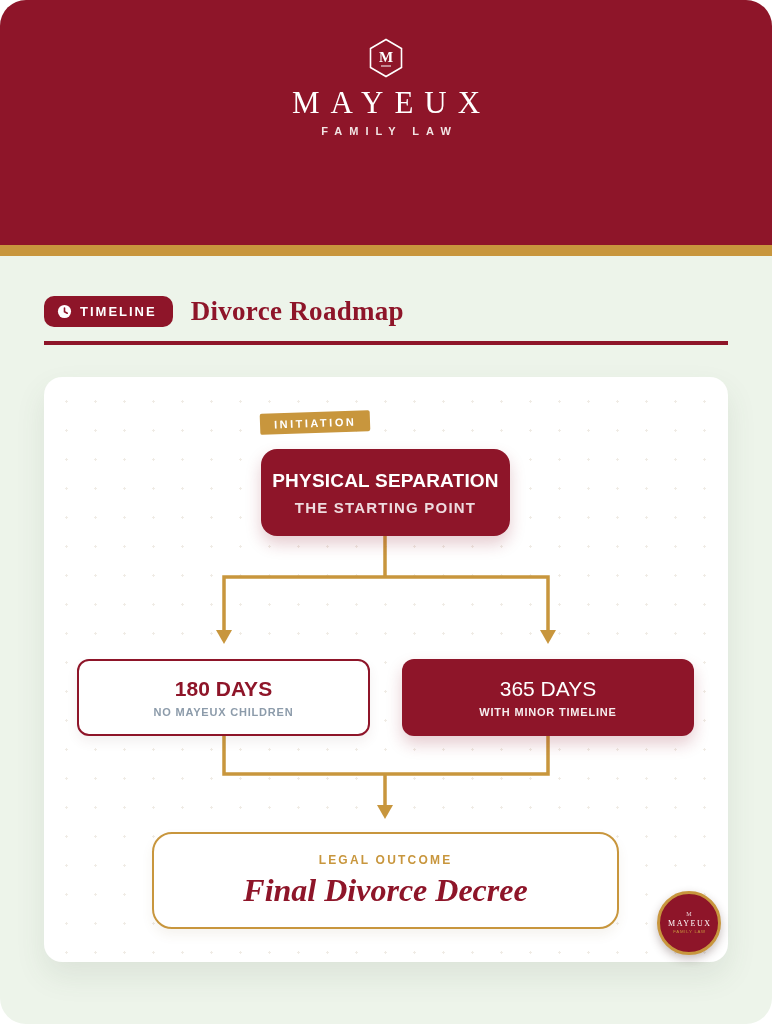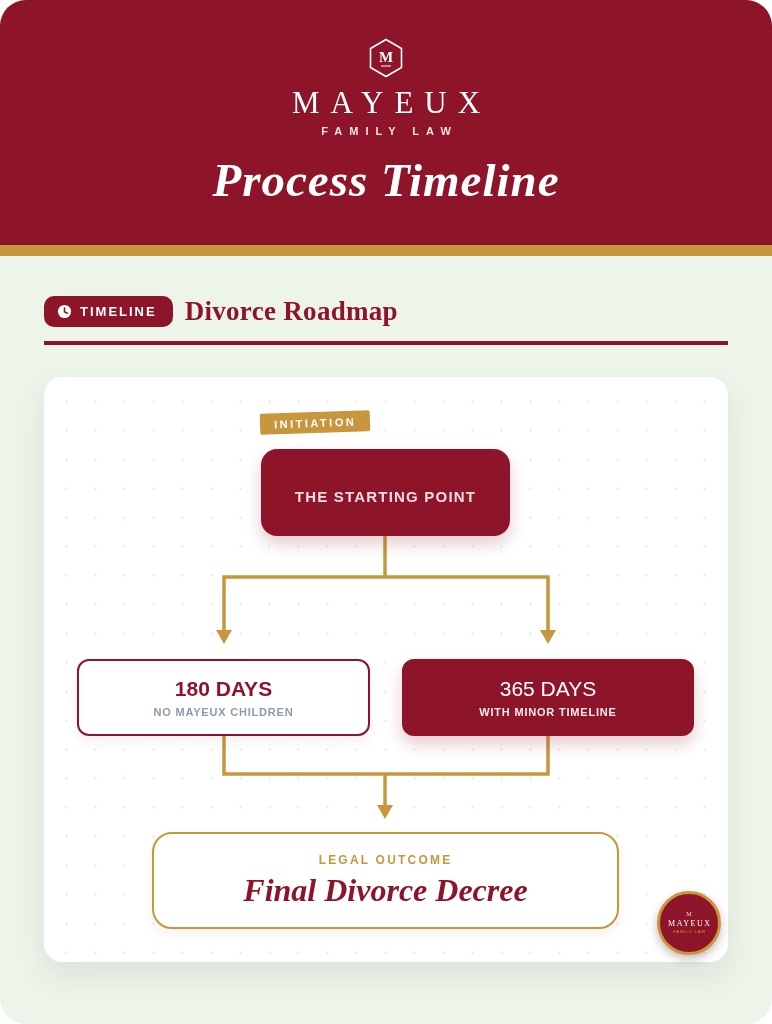--- a/index.html
+++ b/index.html
@@ -41,21 +41,21 @@
     font-family: "Liberation Serif", serif;
     font-style: italic; font-weight: 700;
     color: #ffffff; font-size: 47px;
     margin-top: 16px; letter-spacing: 1px;
   }
   .gold-bar { height: 11px; background: var(--gold, #C8963D); }
 
   
   .content { padding-top: 40px; }
   .section-head {
-    display: flex; align-items: center; gap: 12px;
+    display: flex; align-items: center; gap: 18px;
     margin: 0 44px;
   }
   .badge {
     display: inline-flex; align-items: center; gap: 8px;
     background: var(--maroon, #8E1529);
     border-radius: 10px;
     padding: 8px 16px 8px 13px;
   }
   .badge svg { width: 15px; height: 15px; display: block; }
   .badge-label {
@@ -166,21 +166,20 @@
   <header class="hero">
     <div class="monogram">
       <svg viewBox="0 0 34 40" width="34" height="40">
         <polygon points="17,1.5 32.5,10.5 32.5,29.5 17,38.5 1.5,29.5 1.5,10.5" fill="none" stroke="#ffffff" stroke-width="1.6"></polygon>
         <text x="17" y="24" text-anchor="middle" fill="#ffffff" font-family="Liberation Serif, serif" font-size="15" font-weight="700">M</text>
         <line x1="12" y1="28" x2="22" y2="28" stroke="#ffffff" stroke-width="1"></line>
       </svg>
     </div>
     <div class="brand-name">MAYEUX</div>
     <div class="brand-tagline">FAMILY LAW</div>
-    <h1 class="hero-title">Process Timeline</h1>
   </header>
   <div class="gold-bar"></div>
 
   <main class="content">
     <div class="section-head">
       <span class="badge">
         <svg viewBox="0 0 16 16">
           <circle cx="8" cy="8" r="7" fill="#ffffff"></circle>
           <path d="M8 4.2 L8 8.3 L10.9 9.9" stroke="#8E1529" stroke-width="1.7" fill="none" stroke-linecap="round"></path>
         </svg>
@@ -200,20 +199,21 @@
         <polygon points="496,253 512,253 504,267" fill="#C8963D"></polygon>
 
         <path d="M180 359 L180 397 L504 397 L504 359" stroke="#C8963D" stroke-width="3.5" fill="none" stroke-linejoin="miter"></path>
         <path d="M341 397 L341 428" stroke="#C8963D" stroke-width="3.5" fill="none"></path>
         <polygon points="333,428 349,428 341,442" fill="#C8963D"></polygon>
       </svg>
 
       <span class="stage-badge">INITIATION</span>
 
       <div class="node node-start">
+        <div class="node-title">PHYSICAL SEPARATION</div>
         <div class="node-sub">THE STARTING POINT</div>
       </div>
 
       <div class="node node-left">
         <div class="node-title">180 DAYS</div>
         <div class="node-sub">NO MAYEUX CHILDREN</div>
       </div>
 
       <div class="node node-right">
         <div class="node-title">365 DAYS</div>

